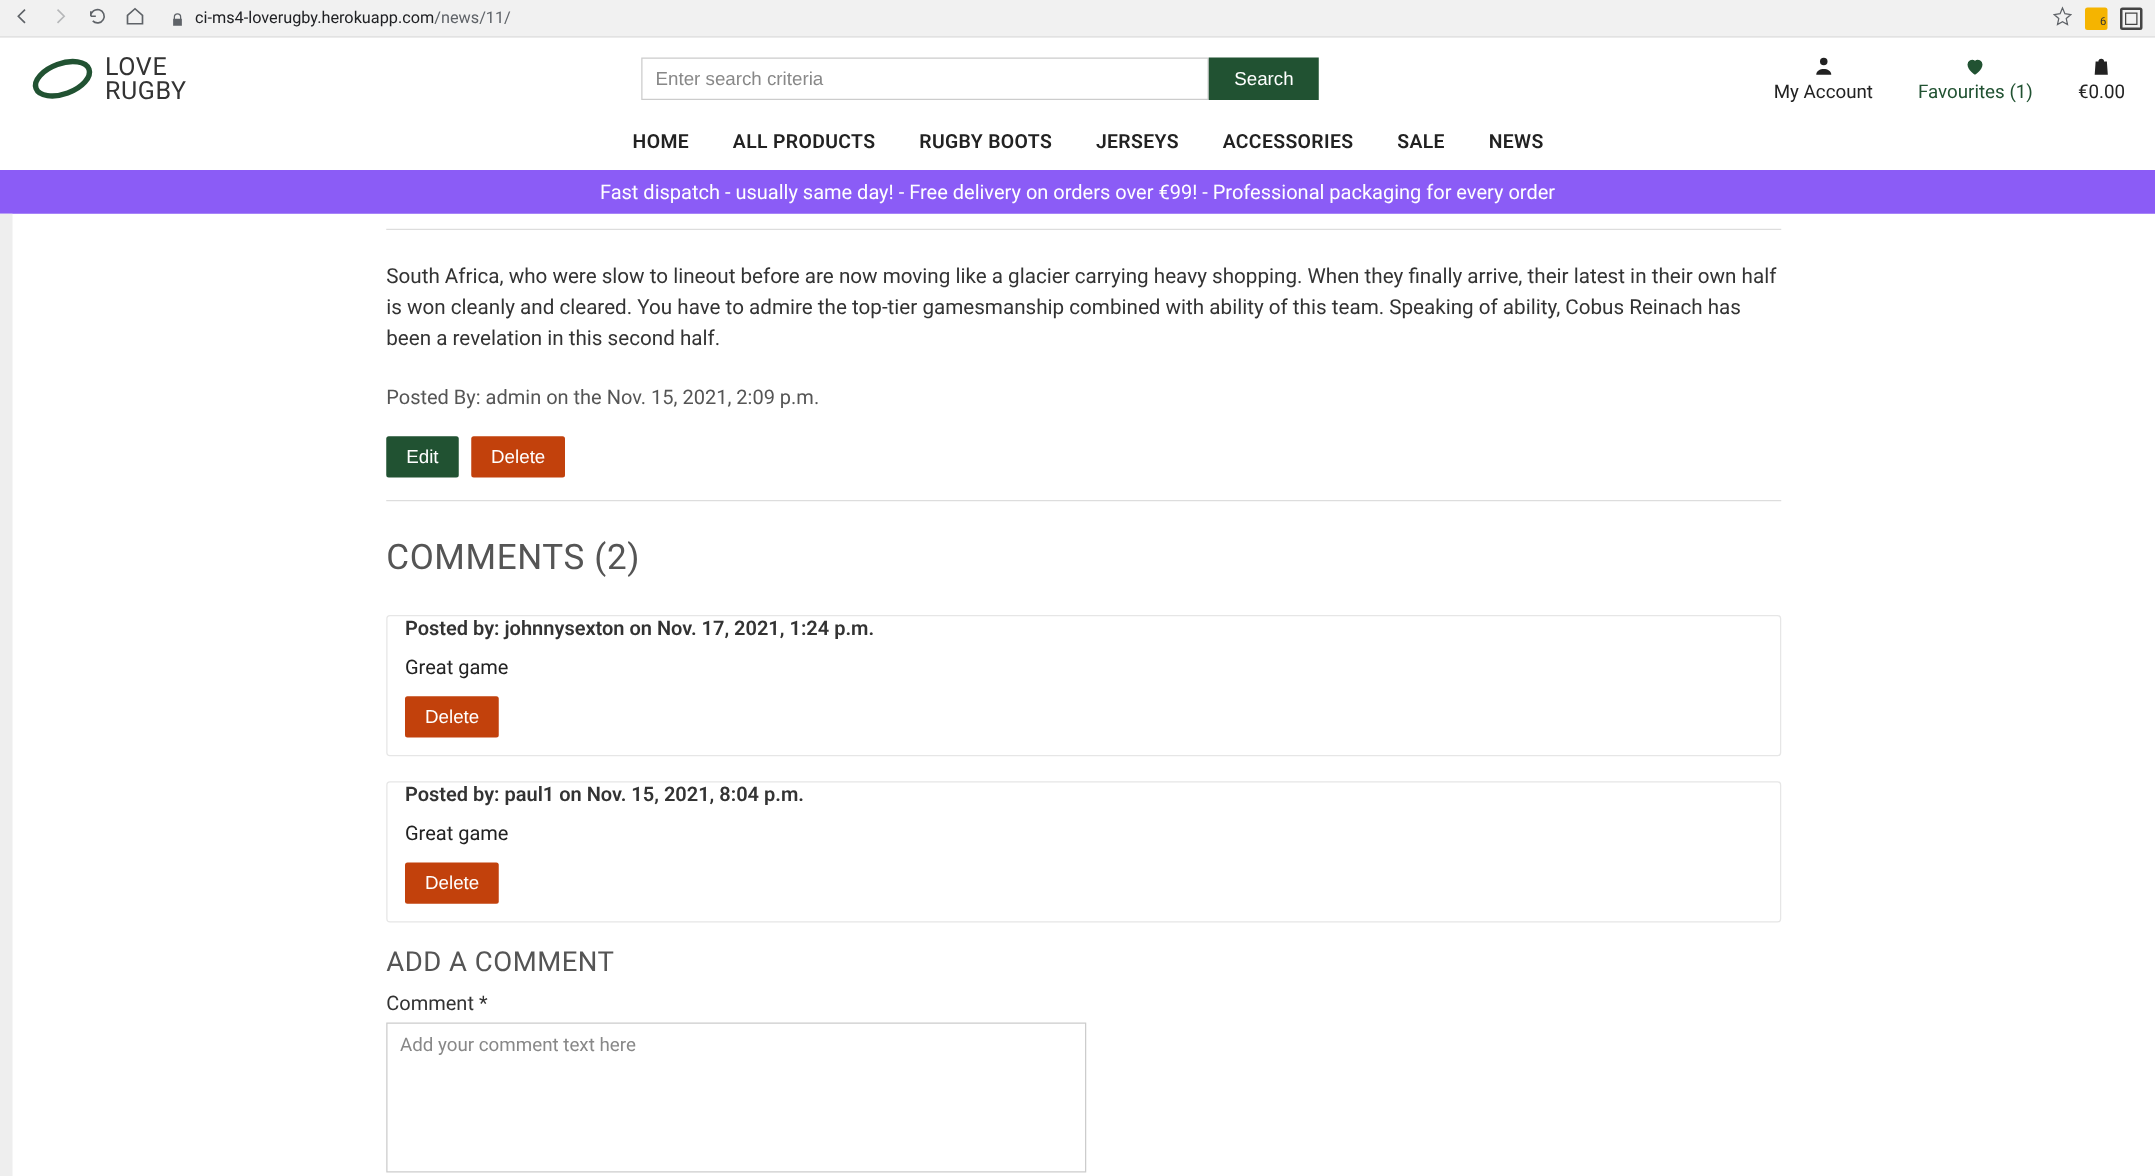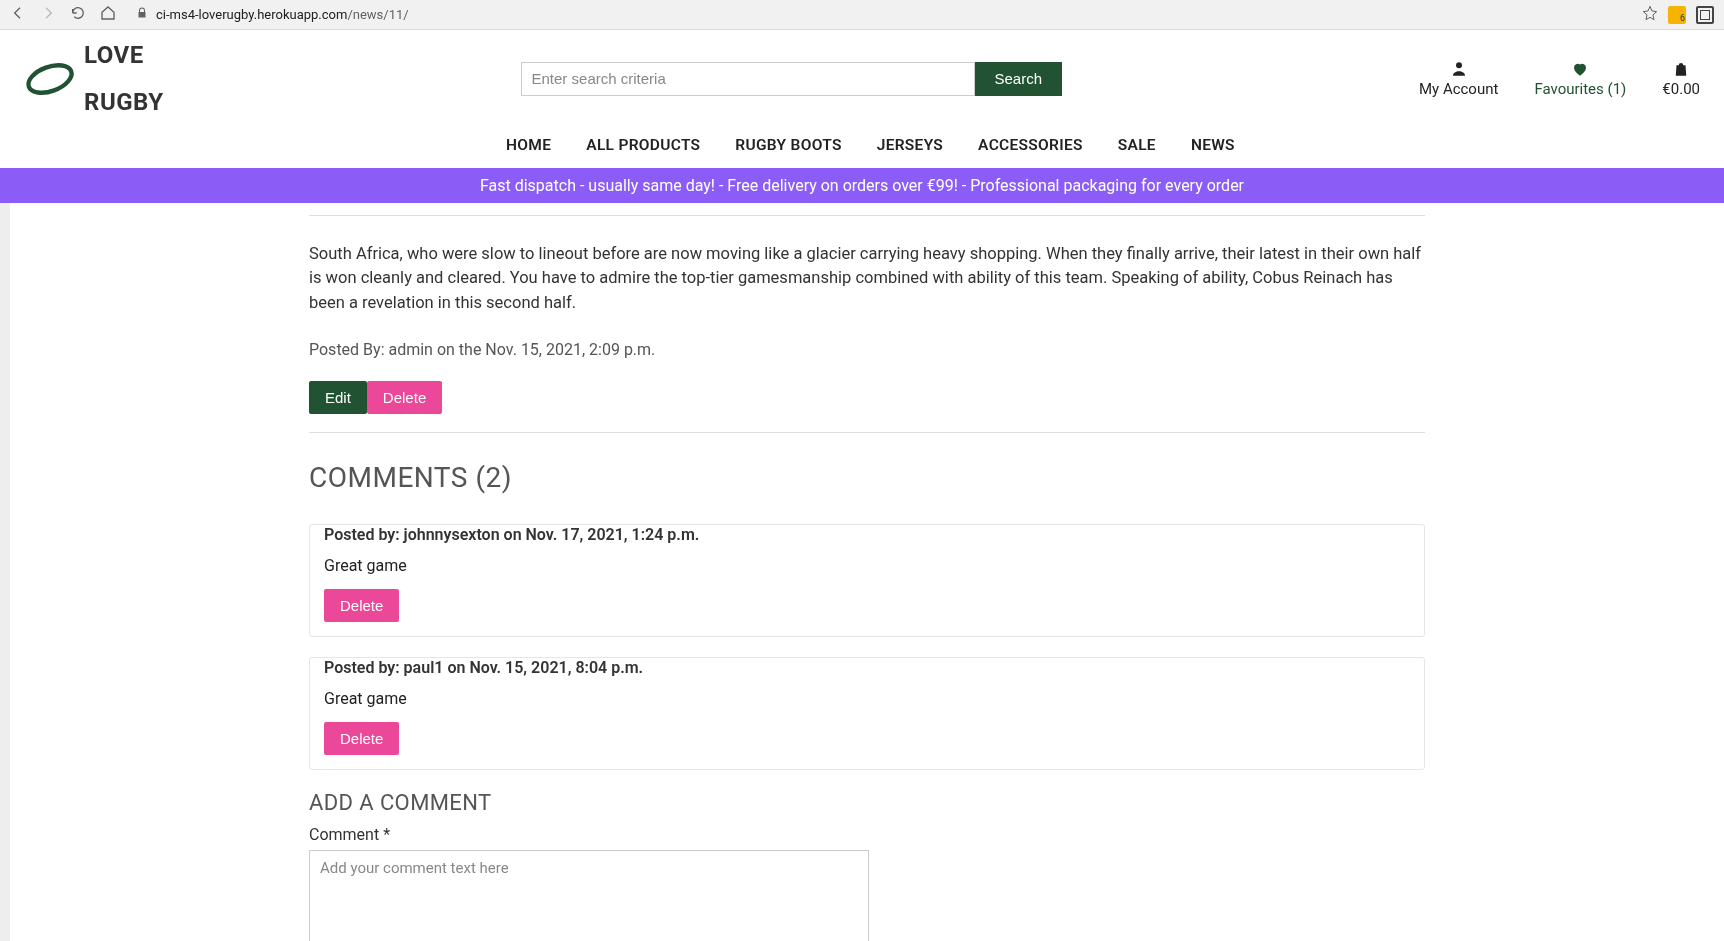--- a/index.html
+++ b/index.html
@@ -1,56 +1,56 @@
 <!DOCTYPE html>
 <html><head>
 <meta charset="utf-8">
 <style>
 * { margin: 0; padding: 0; box-sizing: border-box; }
 body { font-family: -apple-system, BlinkMacSystemFont, "Segoe UI", Roboto, Arial, sans-serif; color: #222; }
 .browser-bar { height: 30px; background: #f1f1f1; display: flex; align-items: center; padding: 0 10px; gap: 14px; border-bottom: 1px solid #ddd; }
 .browser-bar .nav-icons { display: flex; gap: 14px; align-items: center; }
 .browser-bar svg { width: 16px; height: 16px; fill: #5f6368; }
-.browser-bar .url-area { flex: 1; display: flex; align-items: flex-start; gap: 8px; padding-left: 6px; }
+.browser-bar .url-area { flex: 1; display: flex; align-items: flex-end; gap: 8px; padding-left: 6px; }
 .browser-bar .lock { width: 12px; height: 12px; }
 .browser-bar .url { font-size: 13px; color: #5f6368; }
 .browser-bar .url .dom { color: #202124; }
 .browser-bar .right-icons { display: flex; gap: 10px; align-items: center; }
 .browser-bar .ext-badge { width: 18px; height: 18px; background: #f5b400; border-radius: 2px; font-size: 9px; color: #333; display:flex; align-items:flex-end; justify-content:flex-end; padding:1px;}
 .browser-bar .ext2 { width: 18px; height: 18px; border: 2px solid #444; border-radius: 2px; position:relative;}
 .browser-bar .ext2::after{content:"";position:absolute;top:2px;left:2px;right:2px;bottom:2px;border:1px solid #444;}
 
 .header-row { display: flex; align-items: center; padding: 14px 24px 4px 24px; }
 .logo { display: flex; align-items: center; gap: 8px; }
 .logo-ball { width: 52px; height: 36px; }
-.logo-text { display: flex; flex-direction: column; font-weight: 700; line-height: 0.95; font-size: 24px; color: #333; letter-spacing: 0.5px; gap: 24px; }
+.logo-text { display: flex; flex-direction: column; font-weight: 400; line-height: 0.95; font-size: 20px; color: #333; letter-spacing: 0.5px; }
 .search-wrap { flex: 1; display: flex; justify-content: center; }
 .search-box { display: flex; }
 .search-box input { width: 454px; height: 34px; border: 1px solid #ccc; padding: 0 10px; font-size: 15px; color: #ef4444; outline: none; }
 .search-box input::placeholder { color: #888; }
 .search-box button { background: #215232; color: #fff; border: none; padding: 0 20px; font-size: 15px; cursor: pointer; }
 .header-icons { display: flex; gap: 36px; align-items: flex-end; }
 .hicon { display: flex; flex-direction: column; align-items: center; font-size: 15px; color: #222; cursor: pointer; }
 .hicon svg { width: 18px; height: 18px; margin-bottom: 2px; }
 .hicon.fav { color: #215232; }
 .hicon.fav svg { fill: #215232; }
 .nav-row { display: flex; justify-content: center; gap: 18px; padding: 18px 0 14px 0; font-weight: 600; font-size: 15.5px; letter-spacing: 0.3px; }
 .nav-row span { cursor: pointer; padding-left: 17px; }
 .banner { background: #8b5cf6; color: #fff; text-align: center; padding: 8px 0; font-size: 16px; }
 .page-body { display: flex; }
 .side-sliver { width: 10px; background: #eee; }
 .content { flex: 1; padding: 0 0 40px 0; }
 .inner { max-width: 1140px; margin: 0 auto; padding: 0 12px; }
 .hr { border-top: 1px solid #ddd; margin: 12px 0 26px 0; }
 .article-text { font-size: 16.5px; line-height: 1.5; color: #333; margin-bottom: 24px; }
 .posted-by { font-size: 16px; color: #555; margin-bottom: 22px; }
-.btn-row { display: flex; margin-bottom: 18px; }
+.btn-row { display: flex; gap: 10px; margin-bottom: 18px; }
 .btn { padding: 8px 16px; border: none; font-size: 15px; cursor: pointer; border-radius: 2px; color:#fff; }
 .btn.edit { background: #215232; }
-.btn.delete { background: #ec4899; }
+.btn.delete { background: #c2410c; }
 .hr2 { border-top: 1px solid #ddd; margin: 18px 0 28px 0; }
 .comments-title { font-size: 28px; color: #555; font-weight: 400; margin-bottom: 30px; letter-spacing: 0.5px; }
 .comment-card { border: 1px solid #e6e6e6; border-radius: 3px; padding: 0 14px 14px 14px; margin-bottom: 20px; }
 .comment-meta { font-weight: 600; font-size: 16px; color: #333; margin-bottom: 12px; }
 .comment-text { font-size: 16px; margin-bottom: 14px; }
 .add-title { font-size: 22px; color: #555; font-weight: 400; margin: 18px 0 10px 0; letter-spacing: 0.4px; }
 .field-label { font-size: 16px; color: #333; margin-bottom: 6px; }
 textarea.comment-input { width: 560px; height: 120px; border: 1px solid #ccc; padding: 8px 10px; font-size: 15px; font-family: inherit; resize: none; }
 textarea.comment-input::placeholder { color: #888; }
 </style>

